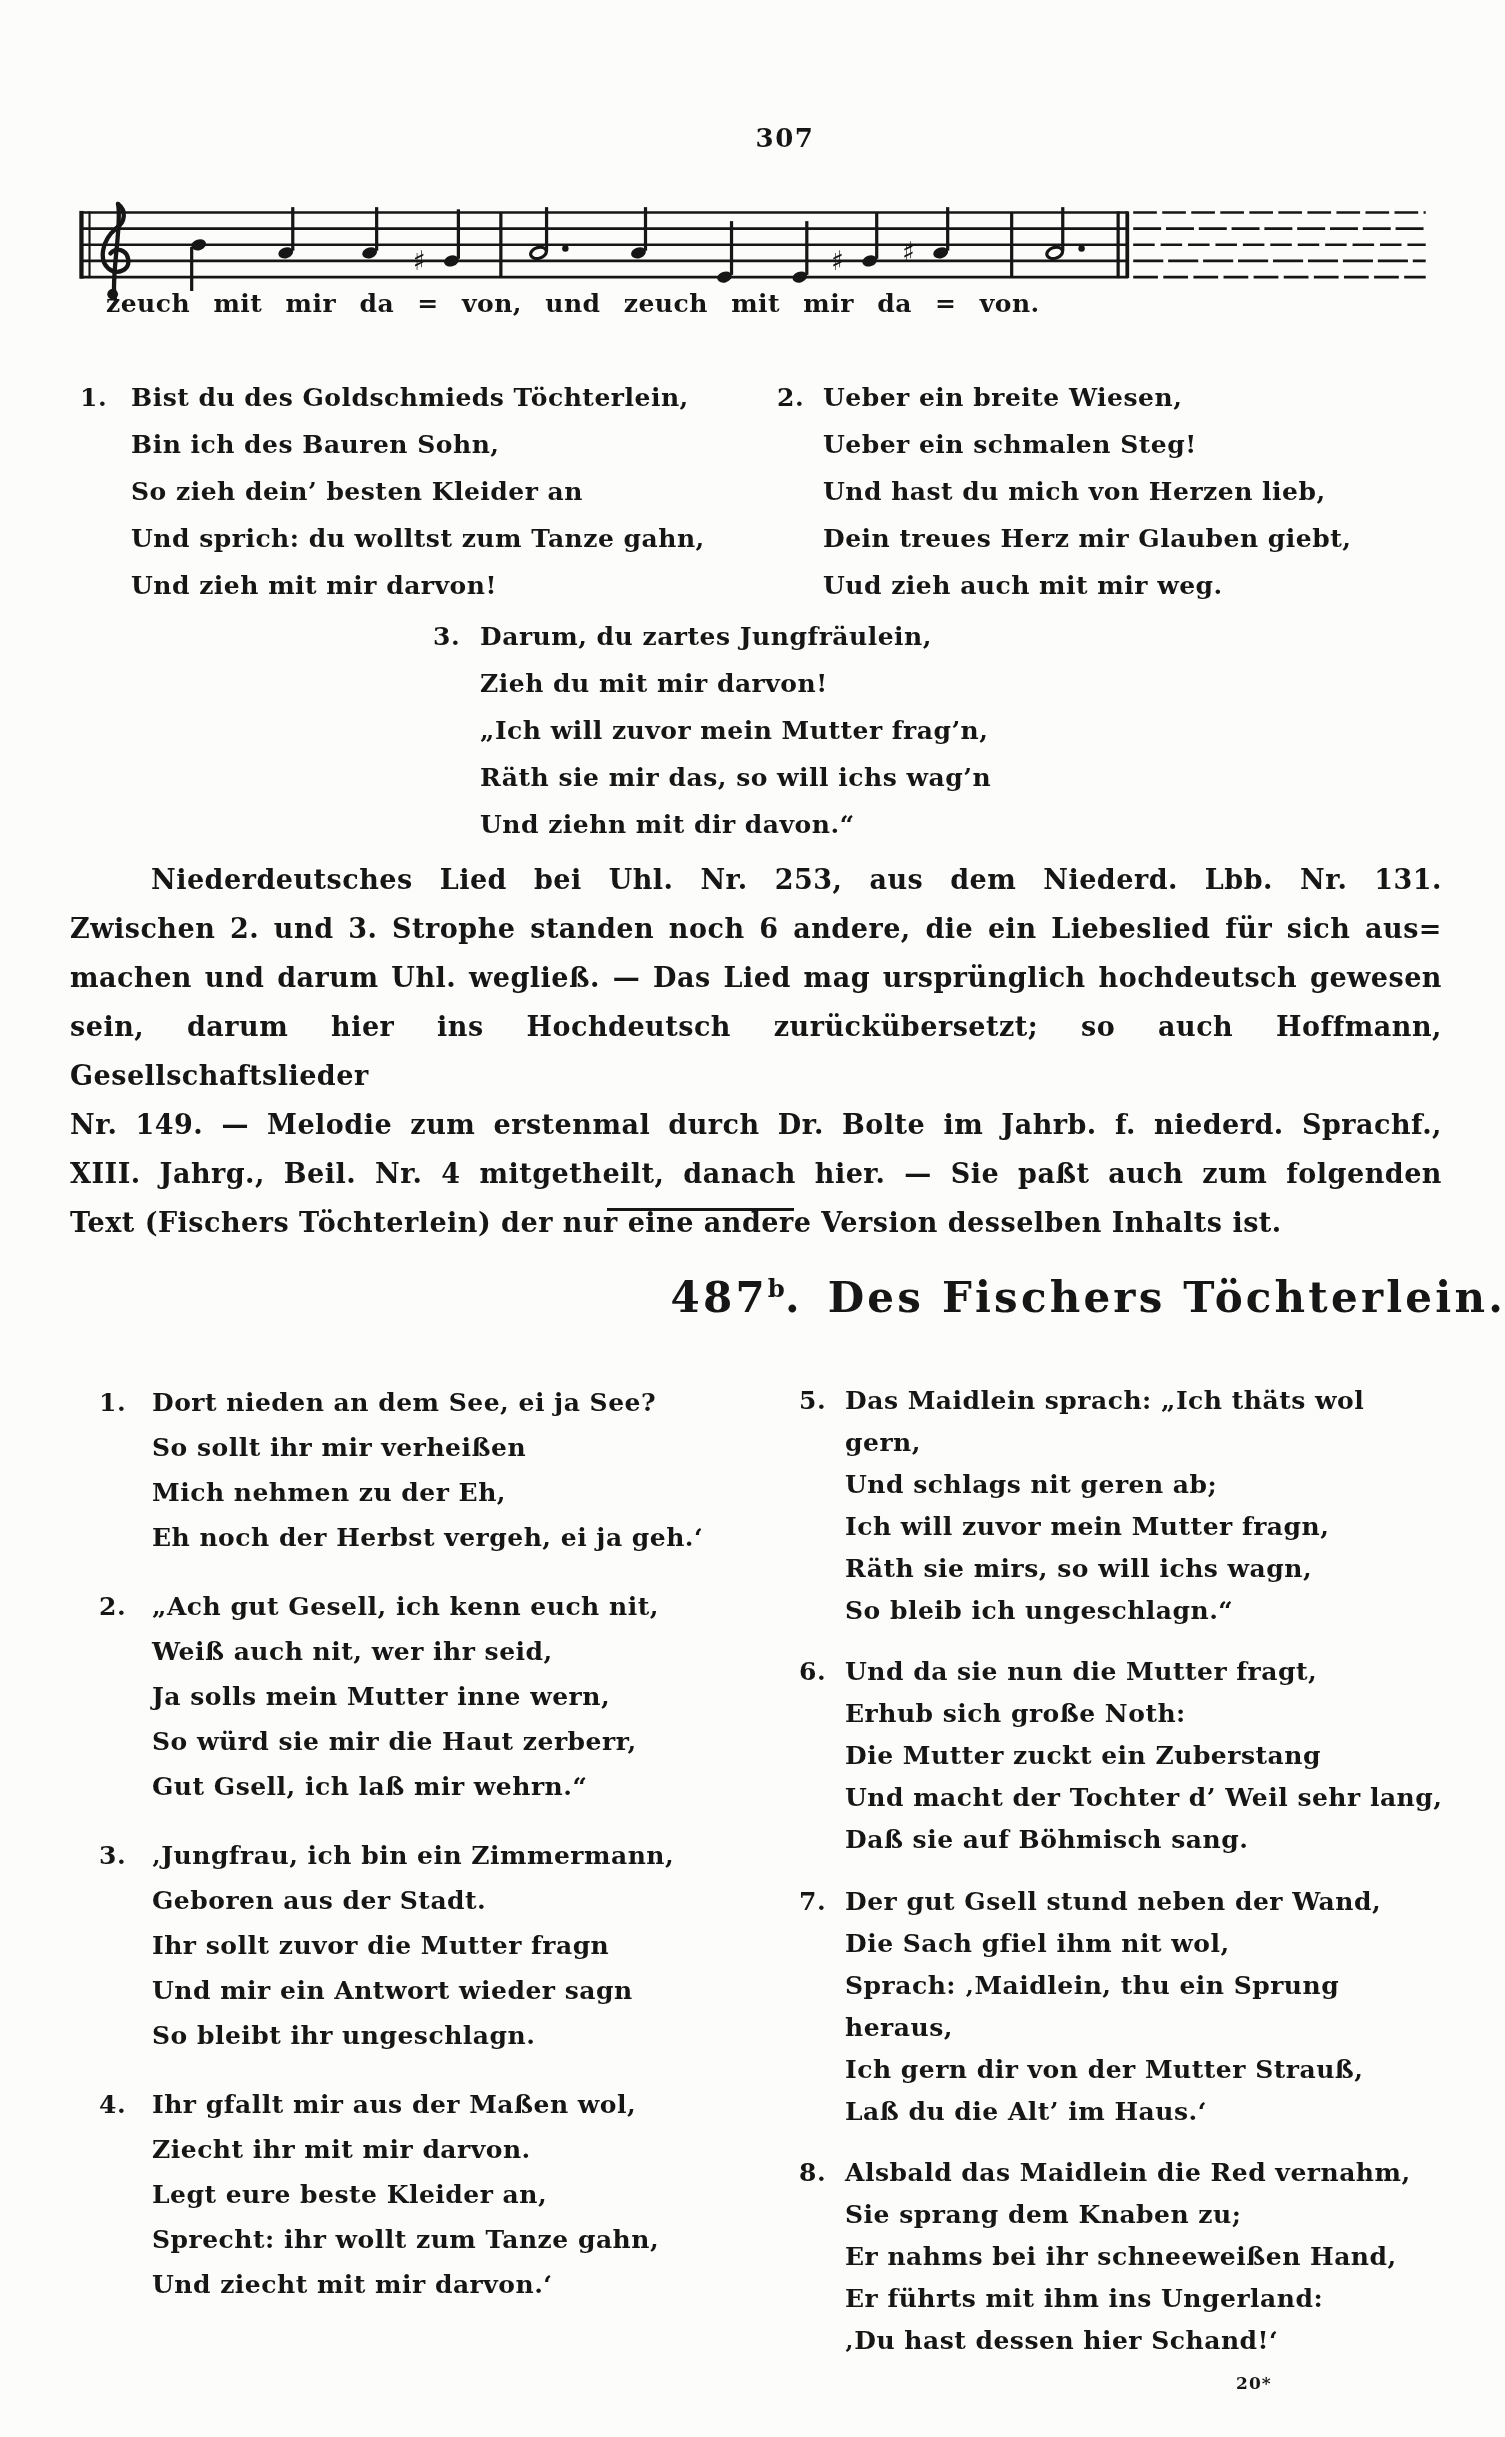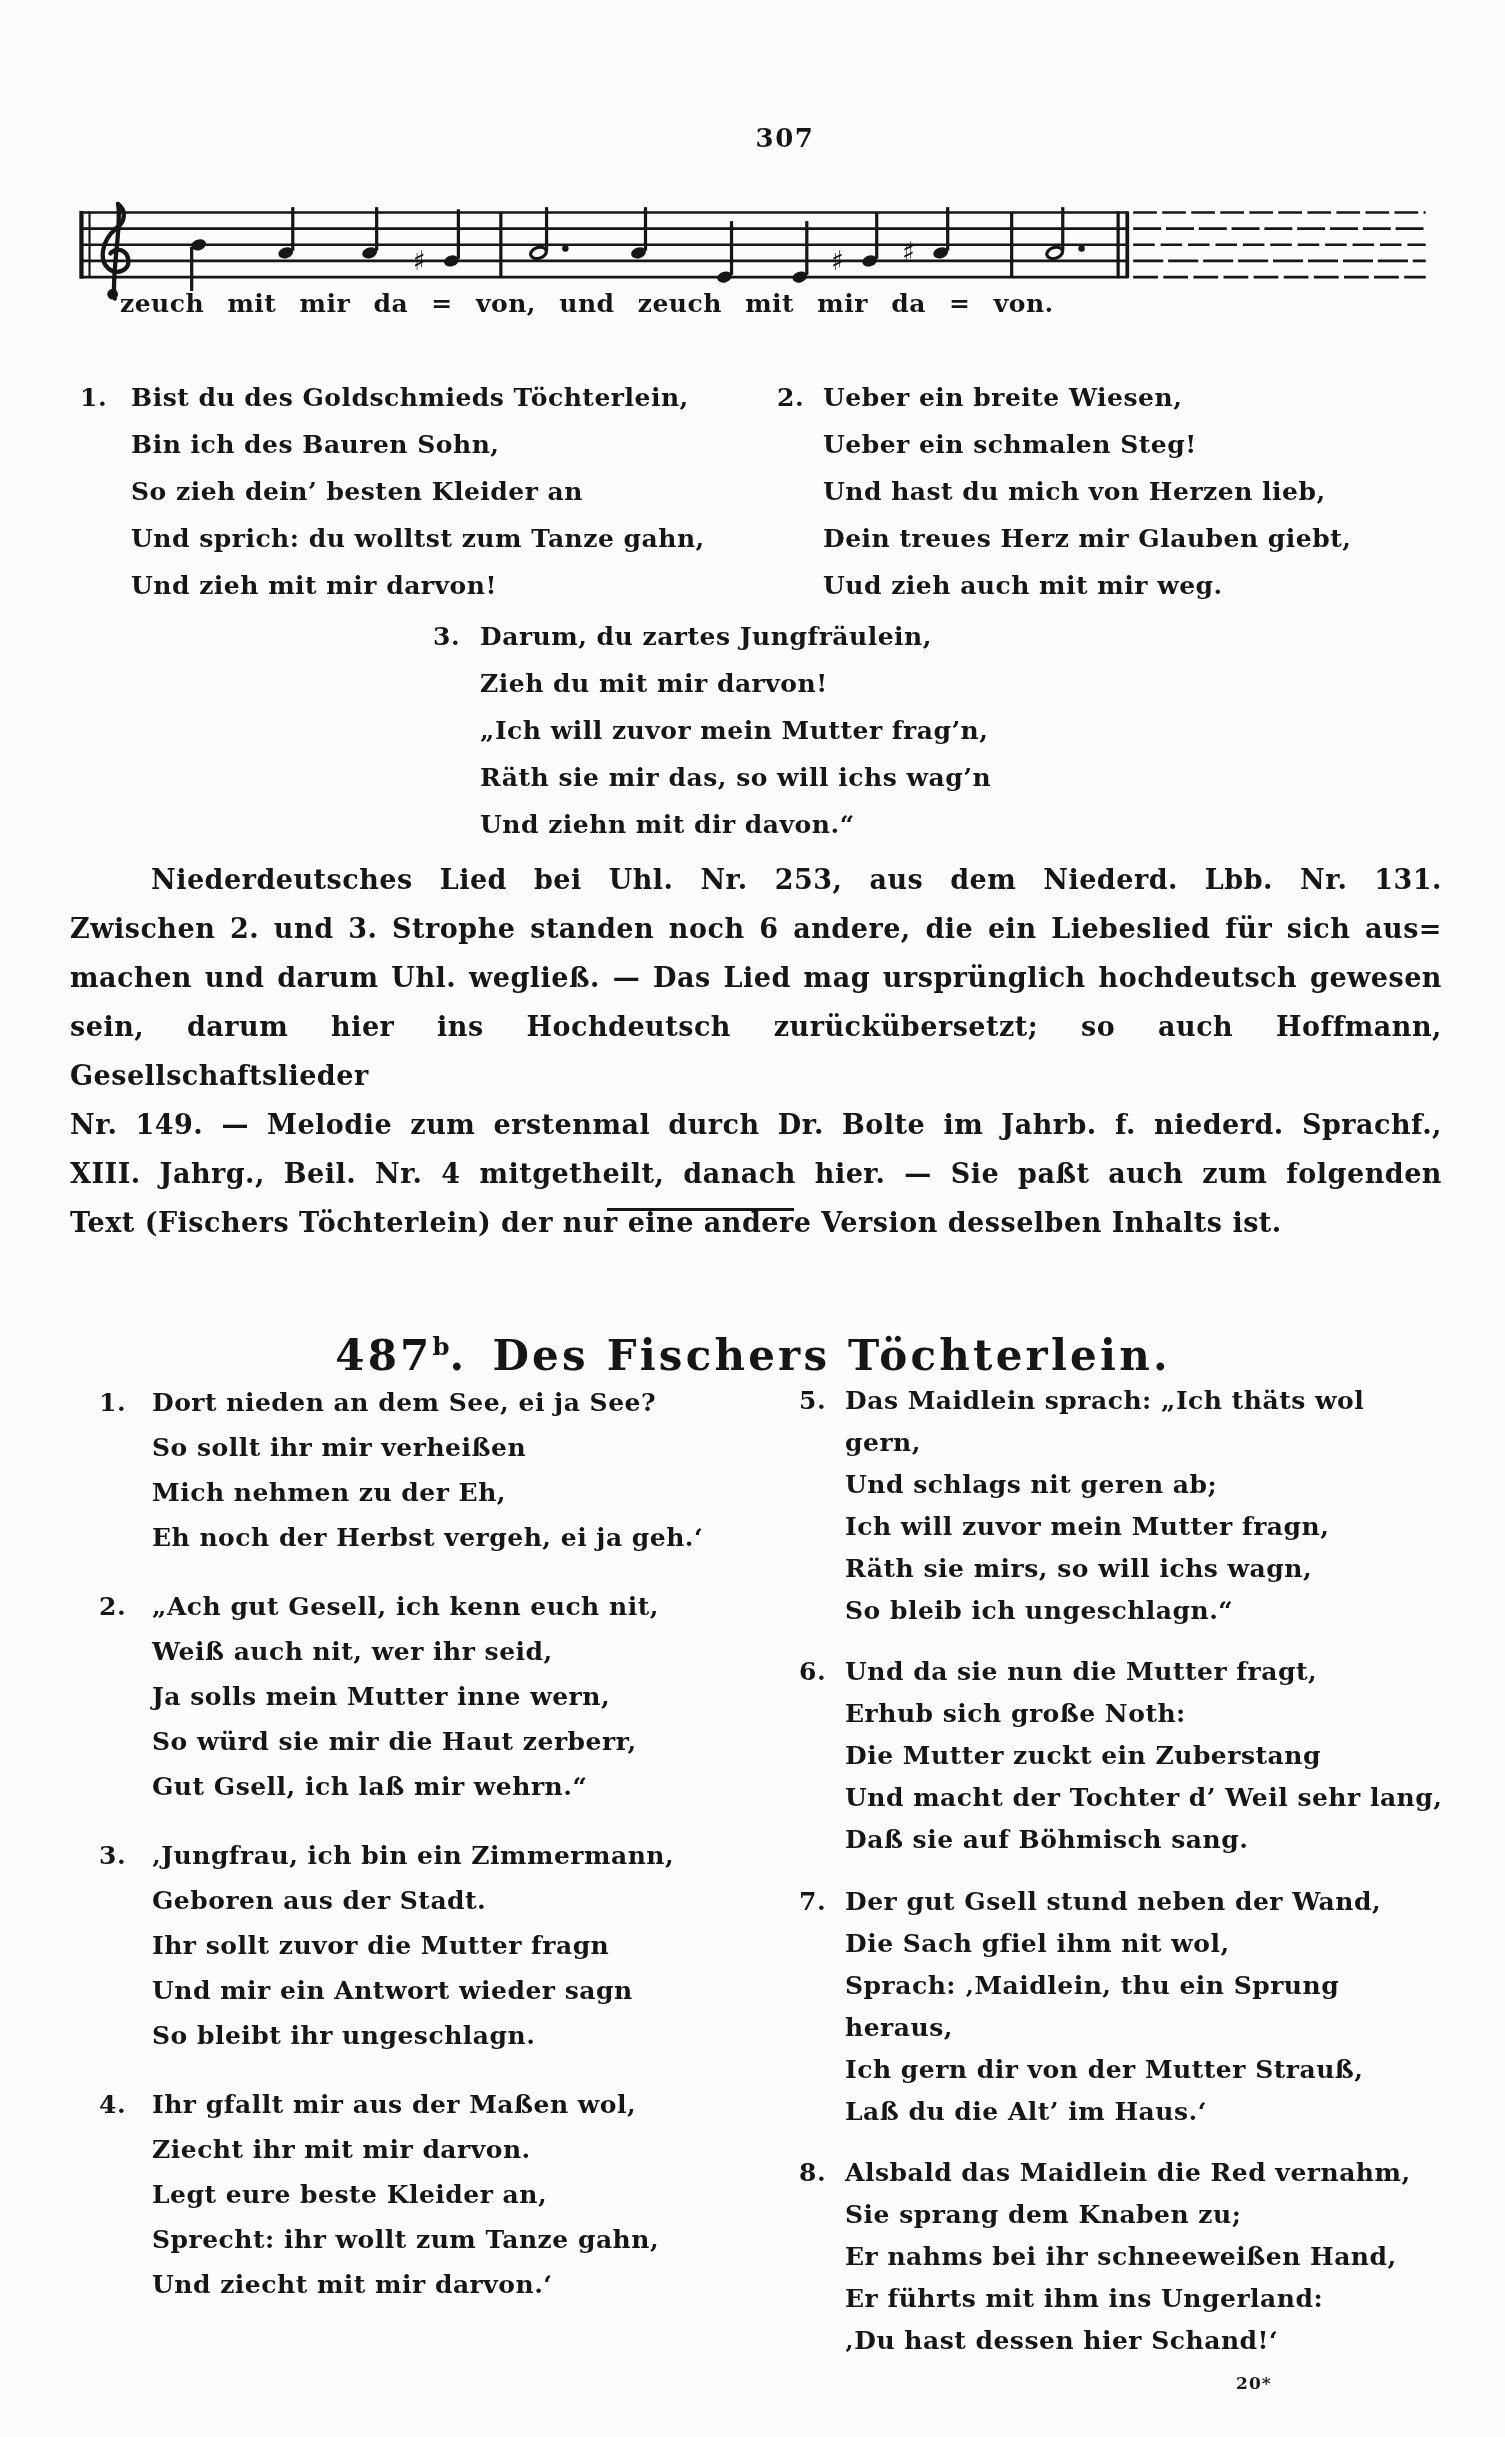--- a/index.html
+++ b/index.html
@@ -3,36 +3,36 @@
 <meta charset="utf-8">
 <style>
   html,body{margin:0;padding:0;background:#d9d9d6;}
   .page{
     position:relative;width:1506px;height:2438px;background:#fcfcfa;color:#161616;
     font-family:"DejaVu Serif", serif;font-weight:700;overflow:hidden;
   }
   .pagenum{position:absolute;top:123px;left:0;width:100%;text-align:center;
     font-size:26px;letter-spacing:1.6px;margin-left:32px;}
   .music-svg{position:absolute;left:75px;top:191px;width:1355px;height:121px;}
-  .lyric{position:absolute;left:120px;top:289px;font-size:25px;letter-spacing:0.5px;word-spacing:14px;white-space:nowrap;}
+  .lyric{position:absolute;left:106px;top:289px;font-size:25px;letter-spacing:0.5px;word-spacing:14px;white-space:nowrap;}
 
   .verse{position:absolute;font-size:25px;line-height:47px;letter-spacing:0.5px;}
   .verse .vnum{position:absolute;left:0;top:0;}
   .v1t{left:80px;top:374px;width:672px;padding-left:51px;}
   .v2t{left:777px;top:374px;width:699px;padding-left:46px;}
   .v3t{left:433px;top:613px;width:721px;padding-left:47px;}
 
   .prose{position:absolute;left:70px;top:855px;width:1372px;font-size:27px;line-height:49px;letter-spacing:0.5px;}
   .prose .prose-line{text-align:justify;text-align-last:justify;}
   .prose .prose-line:first-child{text-indent:81px;}
   .prose .prose-line:last-child{text-align:left;text-align-last:left;}
 
   .rule{position:absolute;left:607px;top:1208px;width:187px;height:2.7px;background:#161616;}
 
-  .heading{position:absolute;left:0;top:1331px;width:100%;text-align:center;
+  .heading{position:absolute;left:0;top:1273px;width:100%;text-align:right;
     font-size:42px;letter-spacing:3.2px;white-space:nowrap;}
   .heading sup{font-size:58%;vertical-align:super;letter-spacing:0;}
   .heading .sep{margin-right:25px;}
 
   .bcol{position:absolute;}
   .bcol-left{left:99px;top:1380px;width:672px;font-size:25px;line-height:45px;letter-spacing:0.5px;}
   .bcol-right{left:799px;top:1380px;width:679px;font-size:25px;line-height:42px;letter-spacing:0.5px;}
   .bverse{position:relative;margin-bottom:24px;}
   .bcol-left .bverse{padding-left:53px;}
   .bcol-right .bverse{padding-left:46px;}

